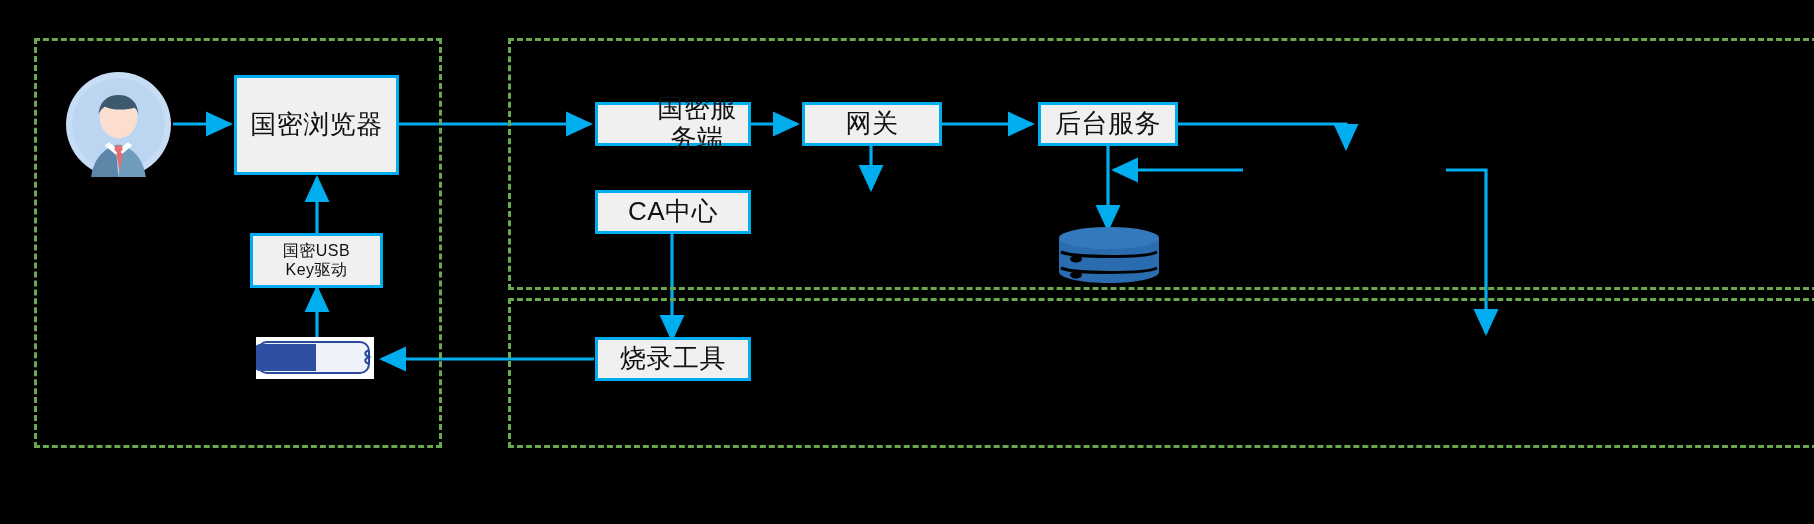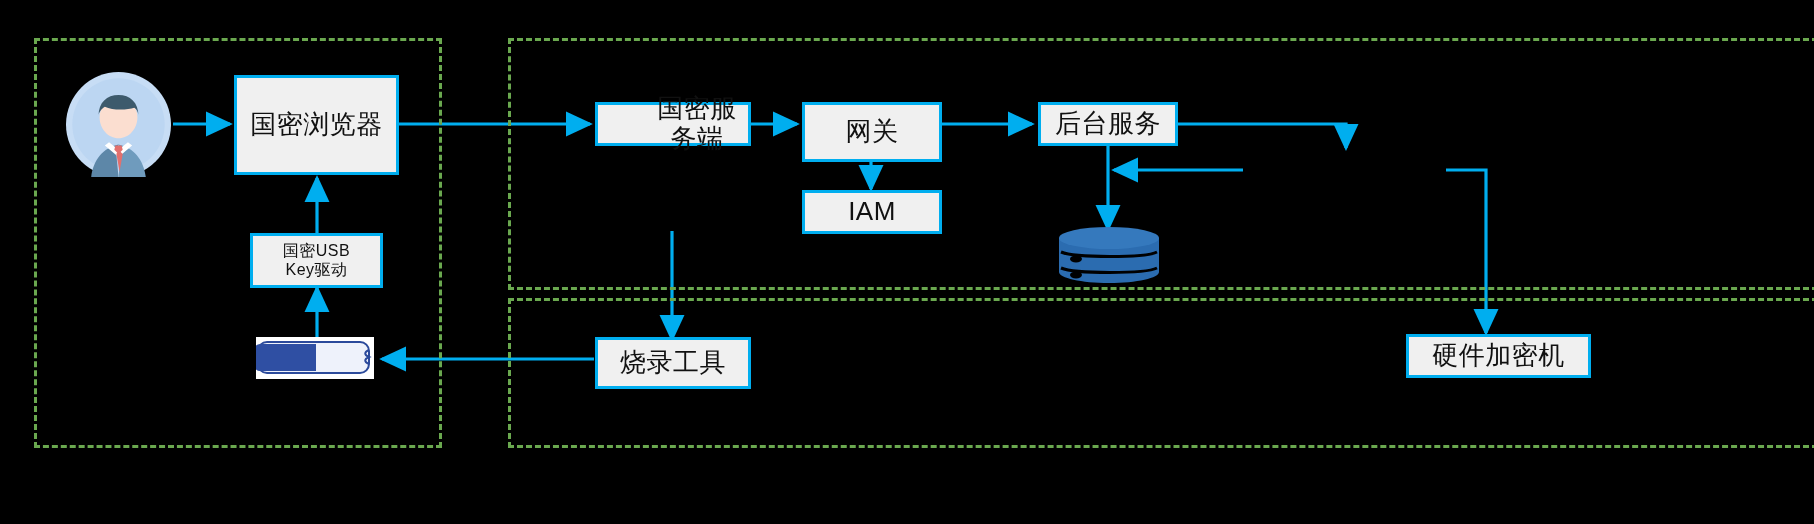--- a/index.html
+++ b/index.html
@@ -99,25 +99,24 @@
 
   <div class="node" style="left:218px;top:75px;width:165px;height:100px;">国密浏览器</div>
 
   <div class="node two-line" style="left:234px;top:233px;width:133px;height:55px;flex-direction:column;">
     <span>国密USB</span>
     <span>Key驱动</span>
   </div>
 
   <div class="node" style="left:579px;top:102px;width:156px;height:44px;padding-left:48px;">国密服务端</div>
 
-  <div class="node" style="left:786px;top:102px;width:140px;height:60px;">网关</div>
+  <div class="node" style="left:786px;top:102px;width:140px;height:44px;">网关</div>
 
   <div class="node" style="left:1022px;top:102px;width:140px;height:44px;">后台服务</div>
 
-  <div class="node" style="left:786px;top:190px;width:140px;height:44px;">IAM</div>
+
+  <div class="node" style="left:579px;top:190px;width:156px;height:44px;">CA中心</div>
 
 
+  <div class="node" style="left:579px;top:337px;width:156px;height:44px;">烧录工具</div>
 
-  <div class="node" style="left:579px;top:337px;width:156px;height:52px;">烧录工具</div>
-
-  <div class="node" style="left:1390px;top:334px;width:185px;height:44px;">硬件加密机</div>
 
 </div>
 
 </body></html>

